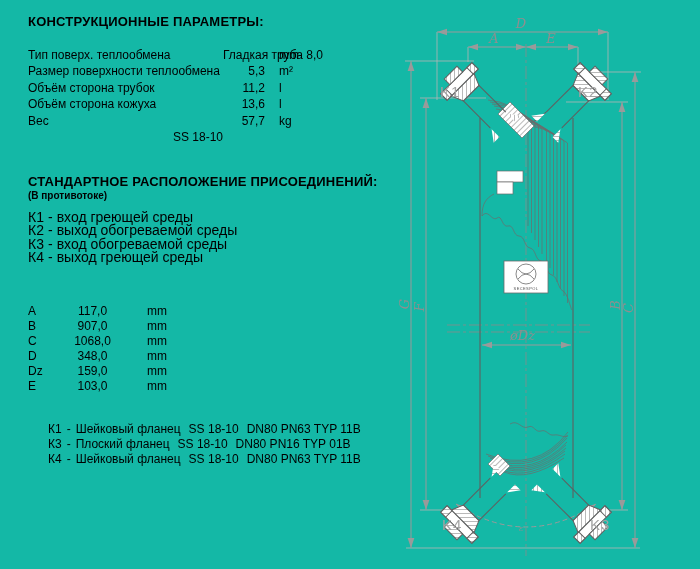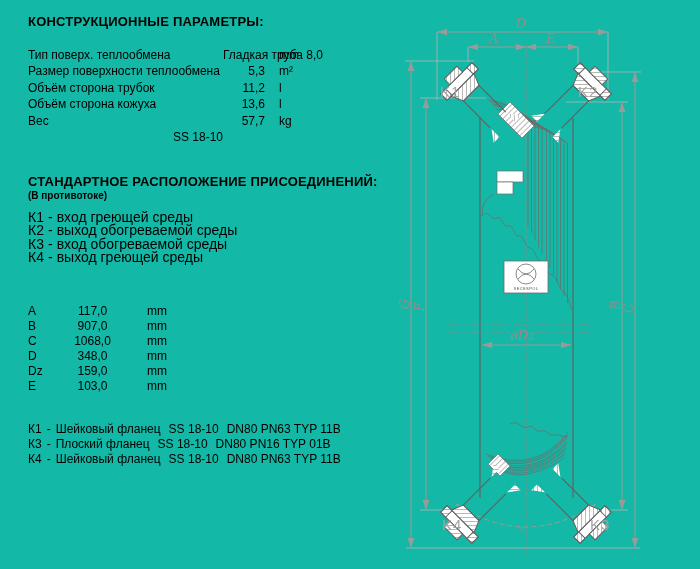--- a/index.html
+++ b/index.html
@@ -20,21 +20,21 @@
   .crow{line-height:13.3px;font-size:14px;white-space:nowrap;}
   .csep{margin:0 4px;}
   
   #sec-dimensions{top:292px;width:220px;}
   .dtable{margin-top:12px;}
   .drow{display:grid;grid-template-columns:22px 85px 40px;line-height:15px;font-size:12px;}
   .dvalue{text-align:center;white-space:nowrap;}
   .dunit{padding-left:12px;}
   
   #sec-connections{top:410px;width:370px;}
-  .tlist{margin-top:12px;}
+  .tlist{margin-top:12px;margin-left:20px;}
   .trow{line-height:15px;font-size:12px;white-space:nowrap;}
   .tsep{margin:0 5px;}
   .tmat{margin-left:8px;}
   .tspec{margin-left:8px;}
   
   #drawing{position:absolute;left:398px;top:8px;}
   .dimlabel{font-family:"DejaVu Serif",serif;font-style:italic;font-size:13px;fill:#8f8f8f;}
   .klabel{font-family:"Liberation Sans",sans-serif;font-size:15px;fill:#a3a3a3;letter-spacing:1px;}
   .logotext{font-family:"Liberation Sans",sans-serif;font-size:4px;fill:#555;letter-spacing:.4px;}
   .anglelabel{font-family:"DejaVu Serif",serif;font-style:italic;font-size:8px;fill:#909090;}

